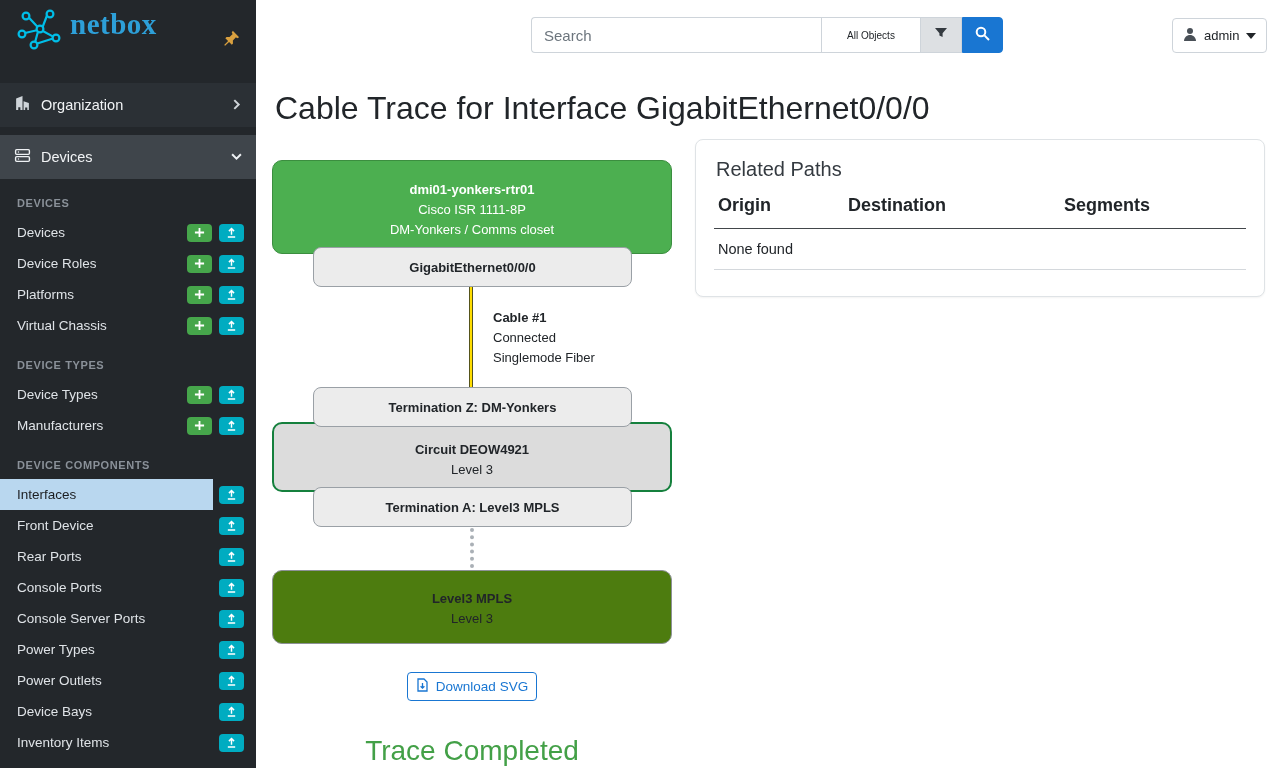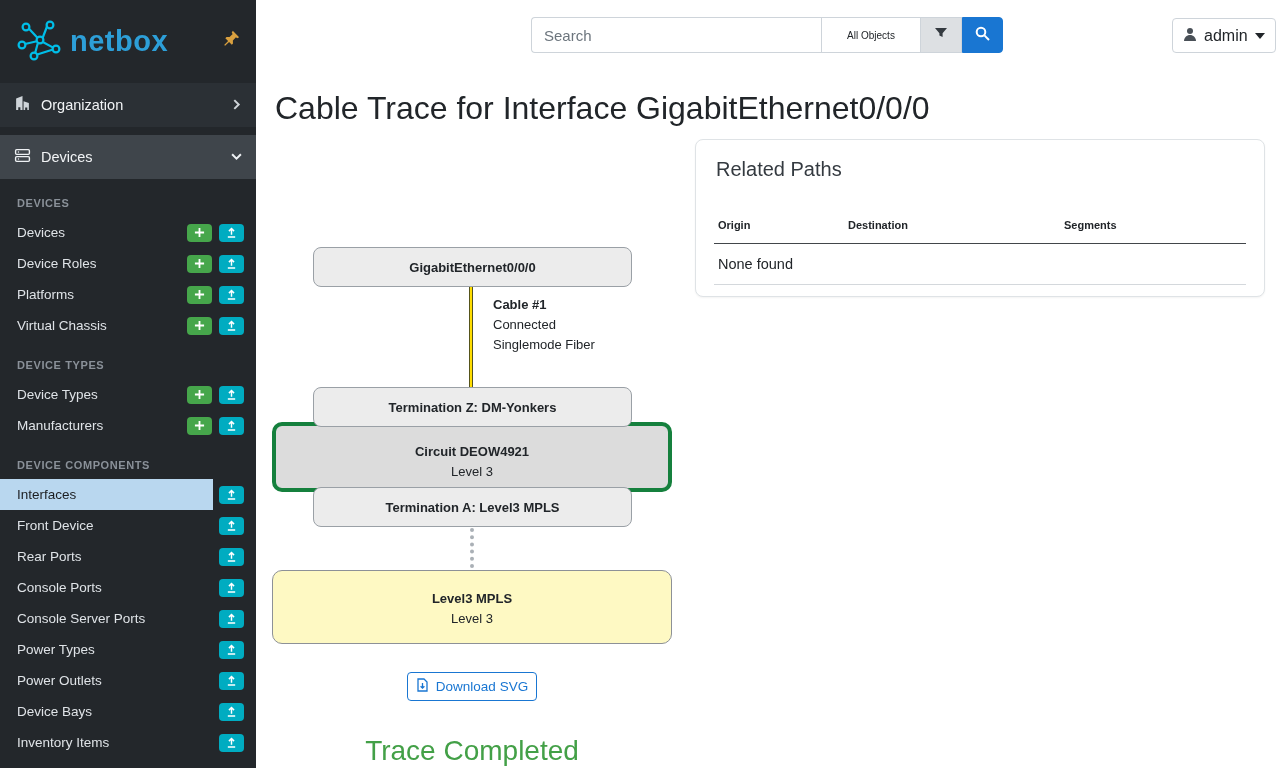--- a/index.html
+++ b/index.html
@@ -1,21 +1,21 @@
 <!DOCTYPE html>
 <html><head>
 <meta charset="utf-8">
 <style>
   html,body{margin:0;padding:0;width:1280px;height:768px;overflow:hidden;
     font-family:"Liberation Sans",sans-serif;background:#fff;}
   *{box-sizing:border-box;}
 
   
   .sidebar{position:absolute;left:0;top:0;width:256px;height:768px;background:#23272b;color:#dfe3e7;}
-  .logo-row{height:83px;display:flex;align-items:center;padding:0 16px;position:relative;}
+  .logo-row{height:83px;display:flex;align-items:flex-start;padding:8px 16px;position:relative;font-family:Liberation Serif, serif;}
   .logo-text{font-size:29px;font-weight:700;color:#2d9fd8;margin-left:8px;letter-spacing:.5px;}
   .pin{position:absolute;right:16px;top:30px;}
   .group-btn{height:44px;display:flex;align-items:center;padding:0 14px;cursor:pointer;}
   .group-btn.collapsed{background:#2b3035;}
   .group-btn.expanded{background:#3f454b;}
   .group-btn .glabel{font-size:14.5px;color:#f1f3f5;margin-left:10px;flex:1;}
   .group-gap{height:8px;}
   .section-heading{padding:18px 17px 8px;font-size:11px;font-weight:700;letter-spacing:.6px;color:#8a9199;}
   .nav-row{height:31px;display:flex;align-items:center;padding-right:12px;}
   .nav-link{flex:1;height:31px;display:flex;align-items:center;padding-left:17px;font-size:13.5px;color:#dfe3e7;cursor:pointer;}
@@ -29,46 +29,46 @@
   .main{position:absolute;left:256px;top:0;width:1024px;height:768px;background:#fff;}
 
   .search-group{position:absolute;left:275px;top:17px;height:36px;display:flex;}
   .search-input{width:290px;height:36px;border:1px solid #ced4da;border-right:none;border-radius:4px 0 0 4px;padding:0 12px;font-size:15px;color:#212529;outline:none;font-family:"Liberation Sans",sans-serif;}
   .search-input::placeholder{color:#6c757d;}
   .obj-select{width:100px;height:36px;border:1px solid #ced4da;background:#fff;display:flex;align-items:center;justify-content:center;font-size:10px;color:#212529;cursor:pointer;}
   .filter-btn{width:41px;height:36px;border:1px solid #ced4da;border-left:none;background:#dde0e3;display:flex;align-items:center;justify-content:center;cursor:pointer;}
   .search-btn{width:41px;height:36px;border:1px solid #1976d2;background:#1976d2;border-radius:0 4px 4px 0;display:flex;align-items:center;justify-content:center;cursor:pointer;}
 
   .user-menu{position:absolute;left:916px;top:18px;height:35px;min-width:77px;border:1px solid #ced4da;border-radius:4px;background:#fff;display:flex;align-items:center;gap:7px;padding:0 10px;cursor:pointer;}
-  .user-label{font-size:16px;color:#212529;}
+  .user-label{font-size:13px;color:#212529;}
   .caret{width:0;height:0;border-left:5px solid transparent;border-right:5px solid transparent;border-top:6px solid #212529;}
 
   .page-title{position:absolute;left:19px;top:69px;font-size:32px;font-weight:400;color:#212529;}
 
   
   .node-big{position:absolute;width:400px;border-radius:10px;text-align:center;font-size:13px;}
   .node-device{left:16px;top:160px;height:94px;background:#4caf50;border:1px solid #3b8e3f;color:#fff;padding-top:19px;line-height:20px;z-index:1;}
   .node-mid{position:absolute;left:57px;width:319px;height:40px;background:#ececec;border:1px solid #9aa0a6;border-radius:8px;display:flex;align-items:center;justify-content:center;font-size:13px;font-weight:700;color:#212529;z-index:3;}
   .node-iface{top:247px;}
   .node-termz{top:387px;}
   .node-terma{top:487px;}
-  .node-circuit{left:16px;top:422px;height:70px;background:#dcdcdc;border:4px solid #15803d;color:#212529;padding-top:16px;line-height:20px;z-index:2;}
-  .node-endpoint{left:16px;top:570px;height:74px;background:#fef9c3;border:1px solid #8d9197;color:#212529;padding-top:18px;line-height:20px;z-index:1;}
+  .node-circuit{left:16px;top:422px;height:70px;background:#dcdcdc;border:2px solid #15803d;color:#212529;padding-top:16px;line-height:20px;z-index:2;}
+  .node-endpoint{left:16px;top:570px;height:74px;background:#4d7c0f;border:1px solid #8d9197;color:#212529;padding-top:18px;line-height:20px;z-index:1;}
   .bold-line{font-weight:700;}
   .cable-line{position:absolute;left:213px;top:287px;width:4px;height:100px;background:#ffdd00;border-left:1px solid #55531a;border-right:1px solid #55531a;z-index:0;}
-  .cable-label{position:absolute;left:237px;top:295px;font-size:13px;line-height:20px;color:#212529;}
+  .cable-label{position:absolute;left:237px;top:308px;font-size:13px;line-height:20px;color:#212529;}
   .dotted-line{position:absolute;left:214px;top:528px;height:40px;border-left:4px dotted #aab0b6;z-index:0;}
   .download-btn{position:absolute;left:151px;top:672px;width:130px;height:29px;border:1px solid #1976d2;border-radius:4px;background:#fff;color:#1976d2;display:flex;align-items:center;justify-content:center;gap:7px;font-size:13.5px;cursor:pointer;}
   .trace-status{position:absolute;left:16px;top:735px;width:400px;text-align:center;font-size:28px;color:#43a047;font-weight:400;}
 
   
   .paths-card{position:absolute;left:439px;top:139px;width:570px;height:158px;border:1px solid #dfe3e6;border-radius:8px;background:#fff;box-shadow:0 1px 2px rgba(0,0,0,.05);padding:16px 18px;}
-  .paths-title{font-size:20px;color:#343a40;font-weight:400;margin:2px 0 28px 2px;}
+  .paths-title{font-size:20px;color:#343a40;font-weight:400;margin:2px 0 4px 2px;}
   .paths-table{width:100%;border-collapse:collapse;}
-  .paths-table th{text-align:left;font-size:11px;color:#212529;padding:10px 4px 12px;border-bottom:1px solid #42464a;}
+  .paths-table th{text-align:left;font-size:18px;color:#212529;padding:10px 4px 12px;border-bottom:1px solid #42464a;}
   .paths-table td{font-size:14.5px;color:#212529;padding:12px 4px;border-bottom:1px solid #d4d8dc;}
   .col-origin{width:130px;}
   .col-dest{width:216px;}
 </style>
 </head>
 <body>
 
 <div class="sidebar">
   <div class="logo-row">
     <span>
@@ -342,20 +342,25 @@
     </span>
     <span class="user-label">admin</span>
     <span class="caret"></span>
   </div>
 
   <h1 class="page-title">Cable Trace for Interface GigabitEthernet0/0/0</h1>
 
   <div class="cable-line"></div>
   <div class="dotted-line"></div>
 
+  <div class="node-big node-device">
+    <div class="bold-line">dmi01-yonkers-rtr01</div>
+    <div>Cisco ISR 1111-8P</div>
+    <div>DM-Yonkers / Comms closet</div>
+  </div>
 
   <div class="node-mid node-iface">GigabitEthernet0/0/0</div>
 
   <div class="cable-label">
     <div class="bold-line">Cable #1</div>
     <div>Connected</div>
     <div>Singlemode Fiber</div>
   </div>
 
   <div class="node-mid node-termz">Termination Z: DM-Yonkers</div>

